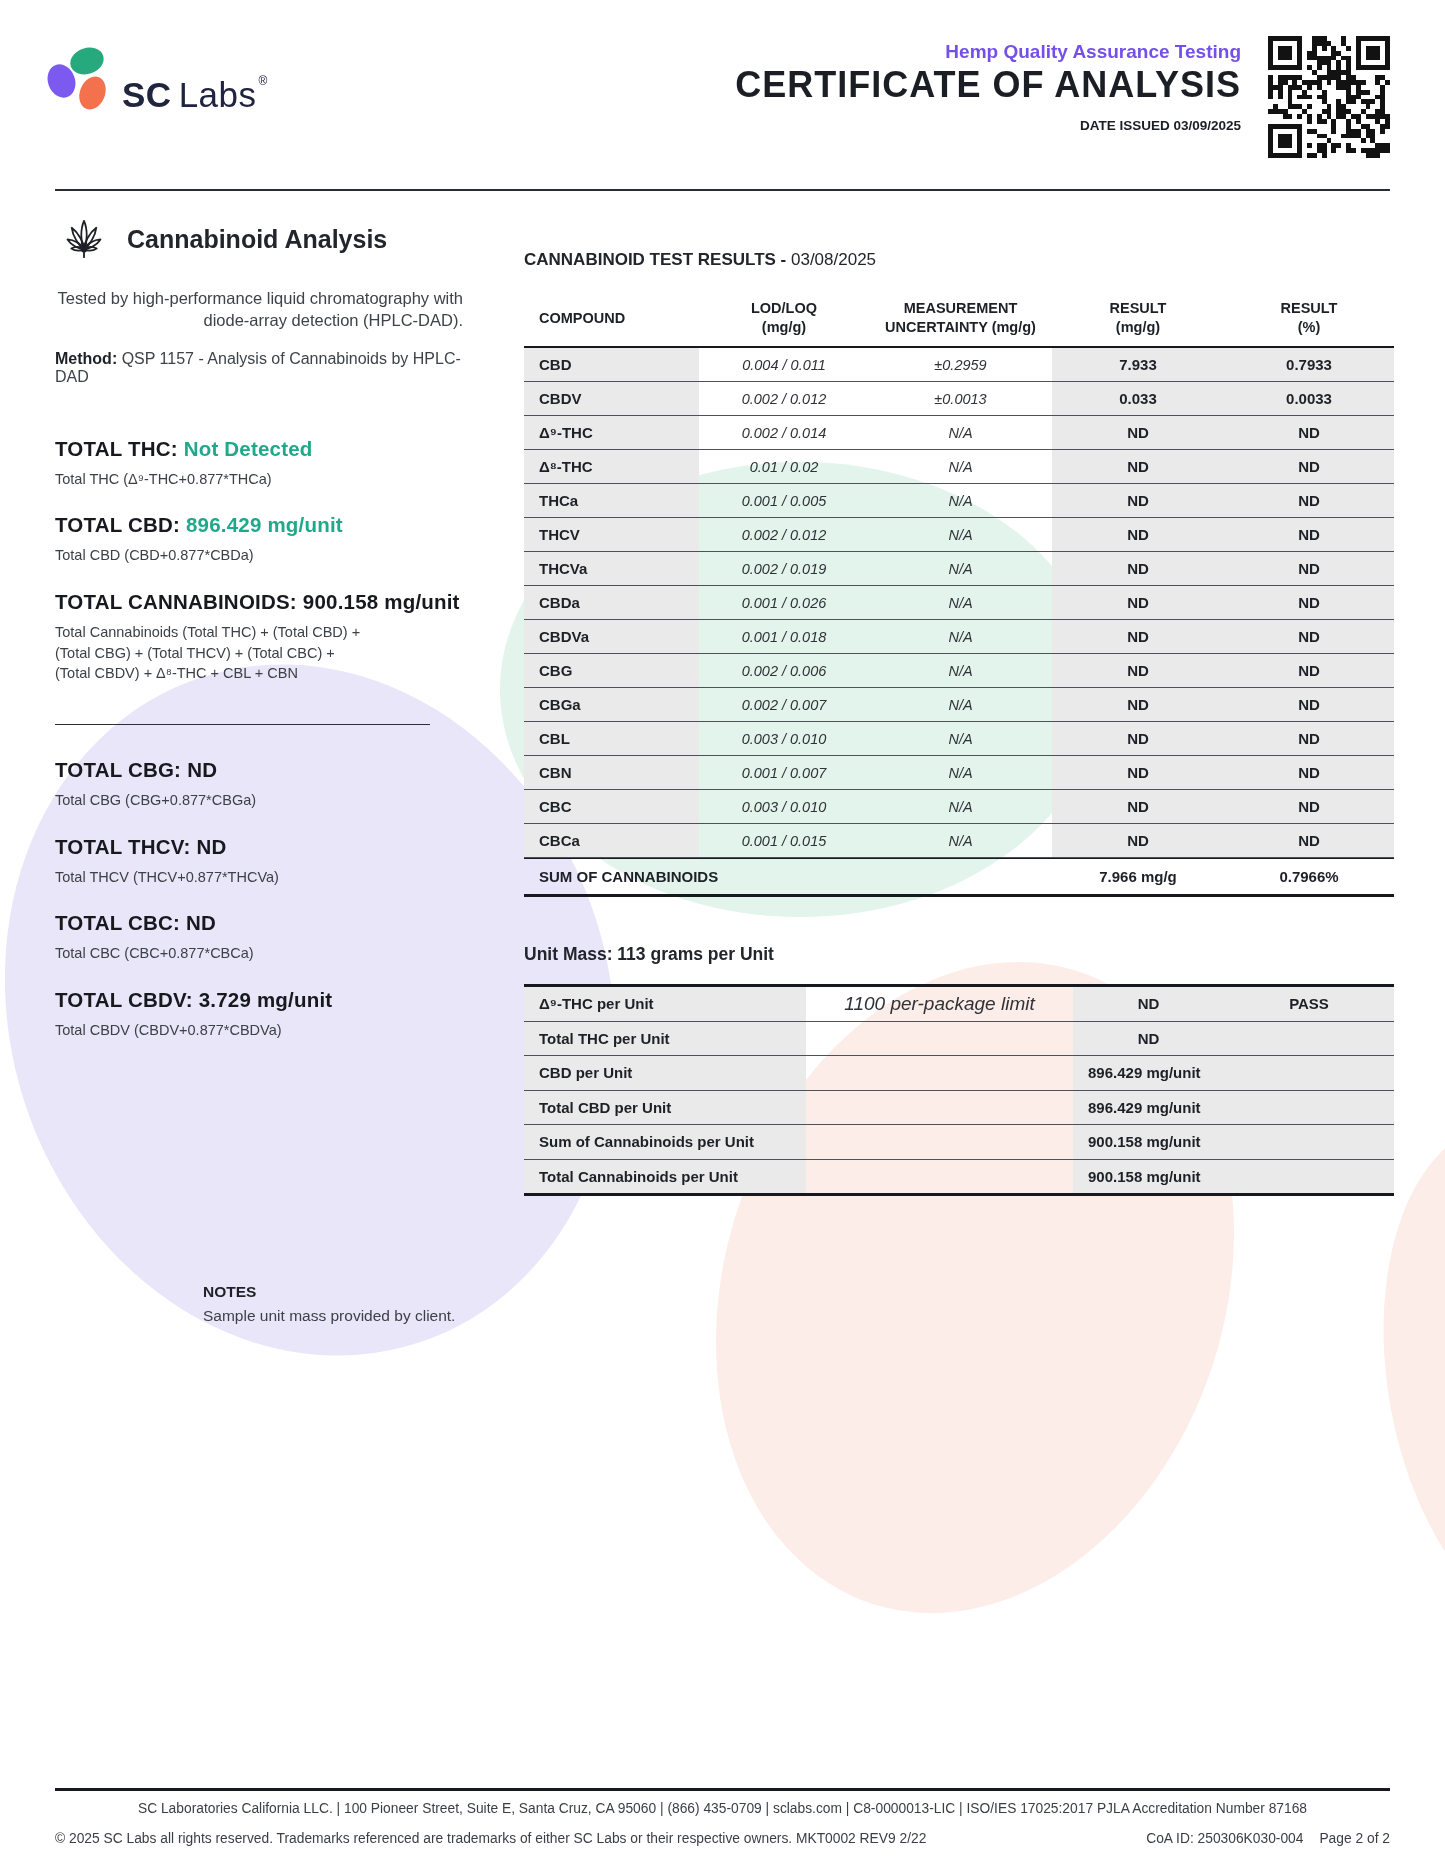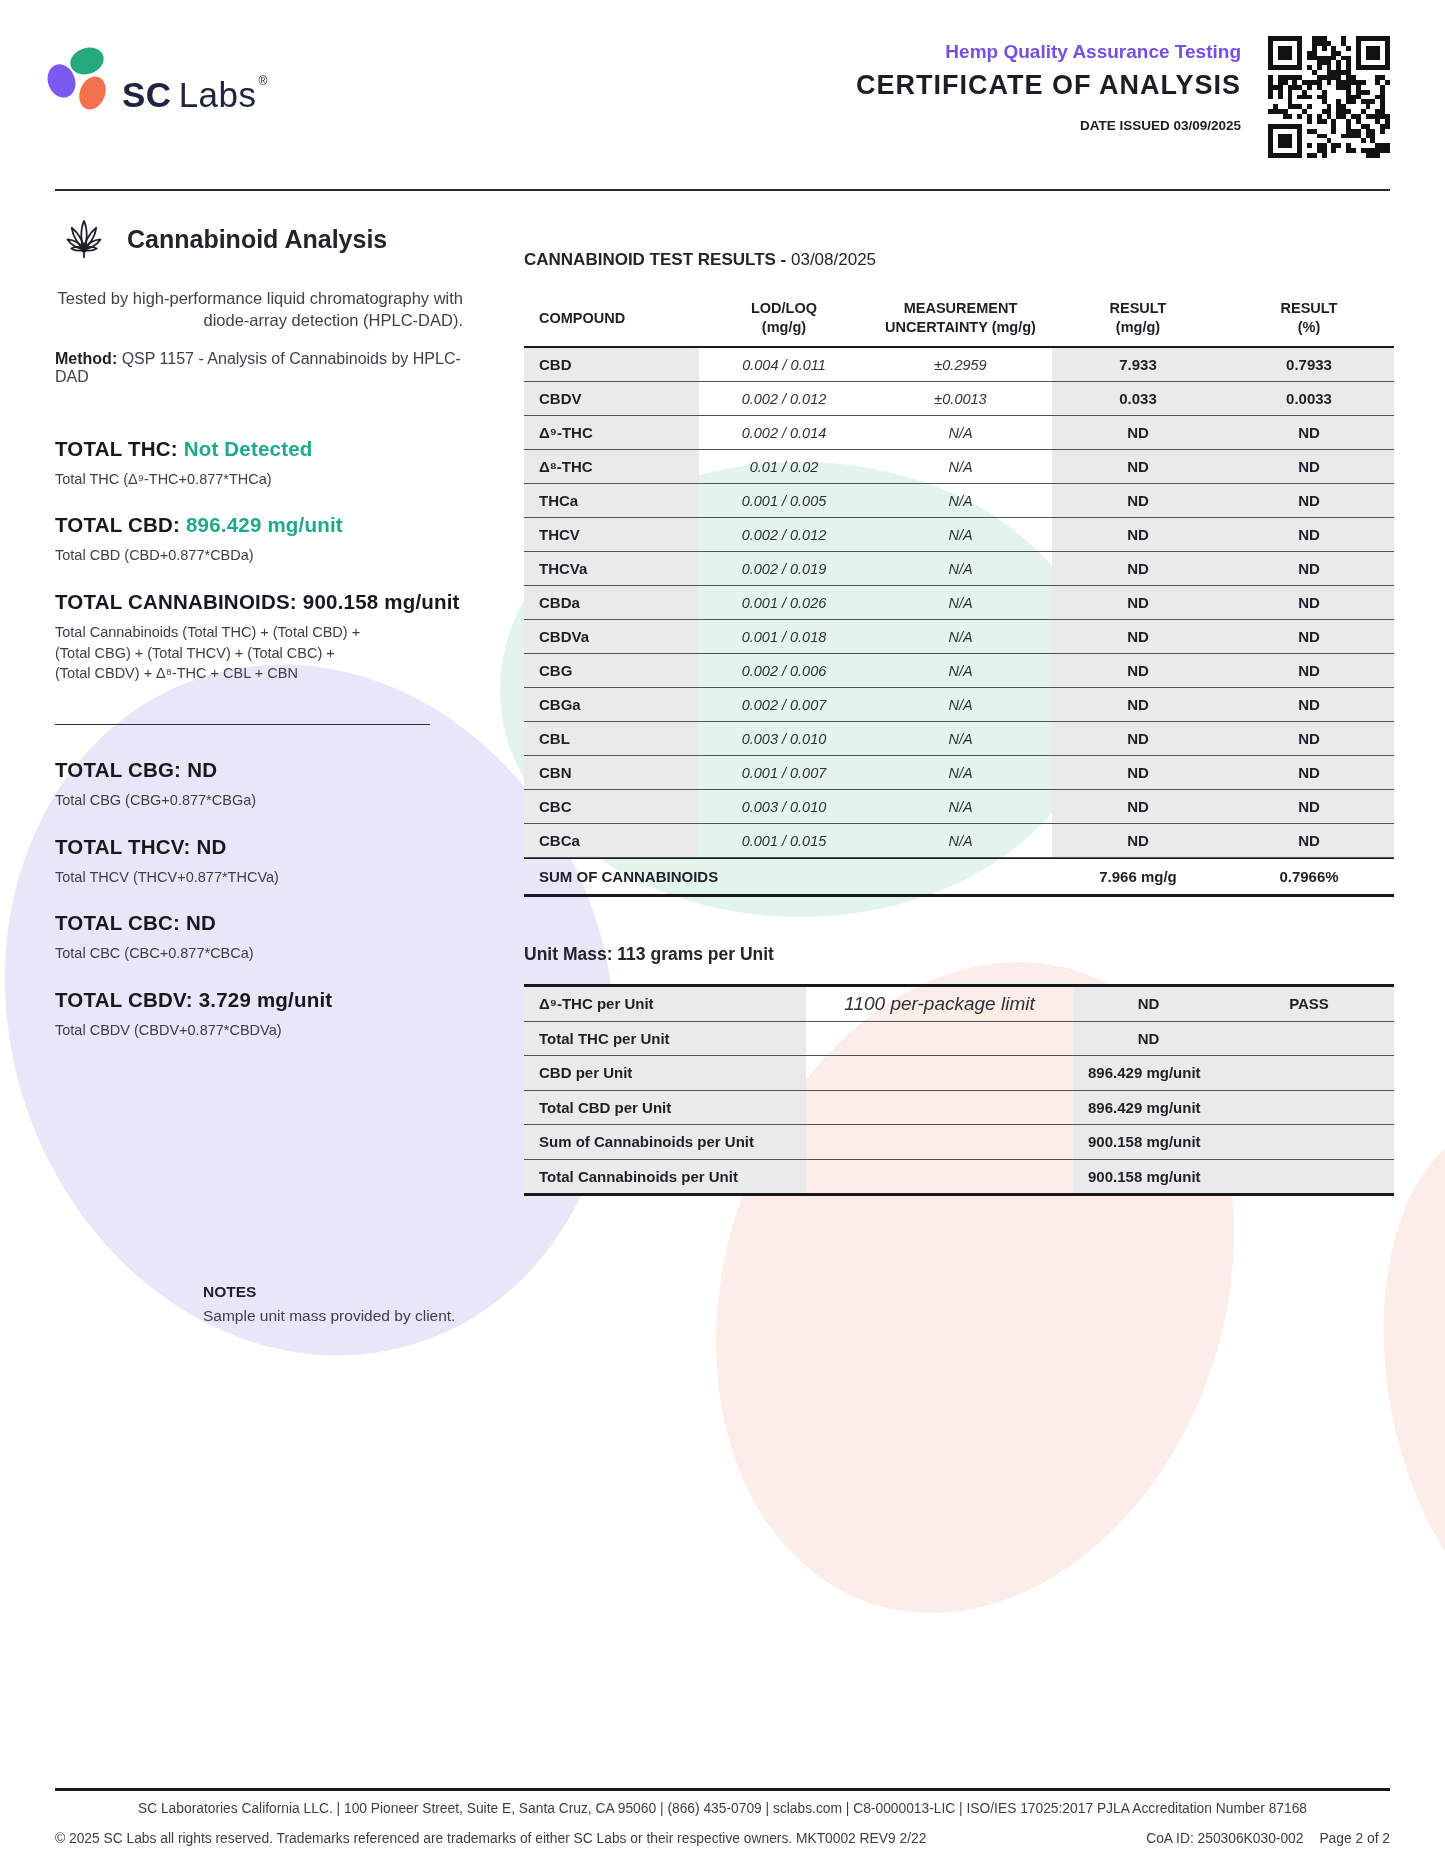--- a/index.html
+++ b/index.html
@@ -24,21 +24,21 @@
   .petal{position:absolute;border-radius:50%;}
   .petal-purple{left:4px;top:16px;width:27px;height:34px;background:#7c5af0;transform:rotate(-20deg);}
   .petal-green{left:26px;top:0px;width:34px;height:26px;background:#27a97e;transform:rotate(-18deg);}
   .petal-coral{left:36px;top:28px;width:25px;height:34px;background:#f4714e;transform:rotate(22deg);}
   .logo-text{position:absolute;left:78px;top:26px;font-size:35px;color:#20243f;letter-spacing:0.5px;white-space:nowrap;}
   .logo-text .sc{font-weight:bold;}
   .logo-text .labs{font-weight:400;margin-left:7px;}
   .logo-text .reg{font-size:12px;vertical-align:22px;font-weight:400;margin-left:2px;}
   .header-right{position:absolute;top:40px;right:204px;text-align:right;}
   .program-title{font-size:19px;font-weight:bold;color:var(--purple);line-height:24px;}
-  .cert-title{font-size:27px;font-weight:bold;color:#1b1e25;letter-spacing:1px;line-height:34px;margin-top:4px;}
+  .cert-title{font-size:36px;font-weight:bold;color:#1b1e25;letter-spacing:1px;line-height:34px;margin-top:4px;}
   .date-issued{font-size:13.5px;font-weight:bold;color:#1b1e25;margin-top:16px;}
   .qr{position:absolute;left:1268px;top:36px;width:122px;height:122px;}
   .top-rule{position:absolute;left:55px;right:55px;top:189px;height:1.5px;background:#2a2d33;}
   
   .left-col{position:absolute;left:55px;top:212px;width:408px;}
   .analysis-title-row{display:flex;align-items:center;gap:14px;}
   .leaf{width:58px;height:54px;flex:0 0 auto;}
   .analysis-title{font-size:25px;font-weight:bold;color:#22252b;}
   .analysis-desc{margin-top:22px;font-size:16.5px;line-height:1.33;color:#3e4249;text-align:right;}
   .method-line{margin-top:18px;font-size:16px;color:#3e4249;}
@@ -590,18 +590,18 @@
   <div class="notes">
     <div class="notes-heading">NOTES</div>
     <div class="notes-text">Sample unit mass provided by client.</div>
   </div>
 
   <div class="footer-rule"></div>
   <div class="footer-line1">SC Laboratories California LLC. | 100 Pioneer Street, Suite E, Santa Cruz, CA 95060 | (866) 435-0709 | sclabs.com | C8-0000013-LIC | ISO/IES 17025:2017 PJLA Accreditation Number 87168</div>
   <div class="footer-line2">
     <span>© 2025 SC Labs all rights reserved. Trademarks referenced are trademarks of either SC Labs or their respective owners. MKT0002 REV9 2/22</span>
     <span class="fr">
-      <span>CoA ID: 250306K030-002</span>
+      <span>CoA ID: 250306K030-004</span>
       <span>Page 2 of 2</span>
     </span>
   </div>
 
 </div>
 
 </body></html>

